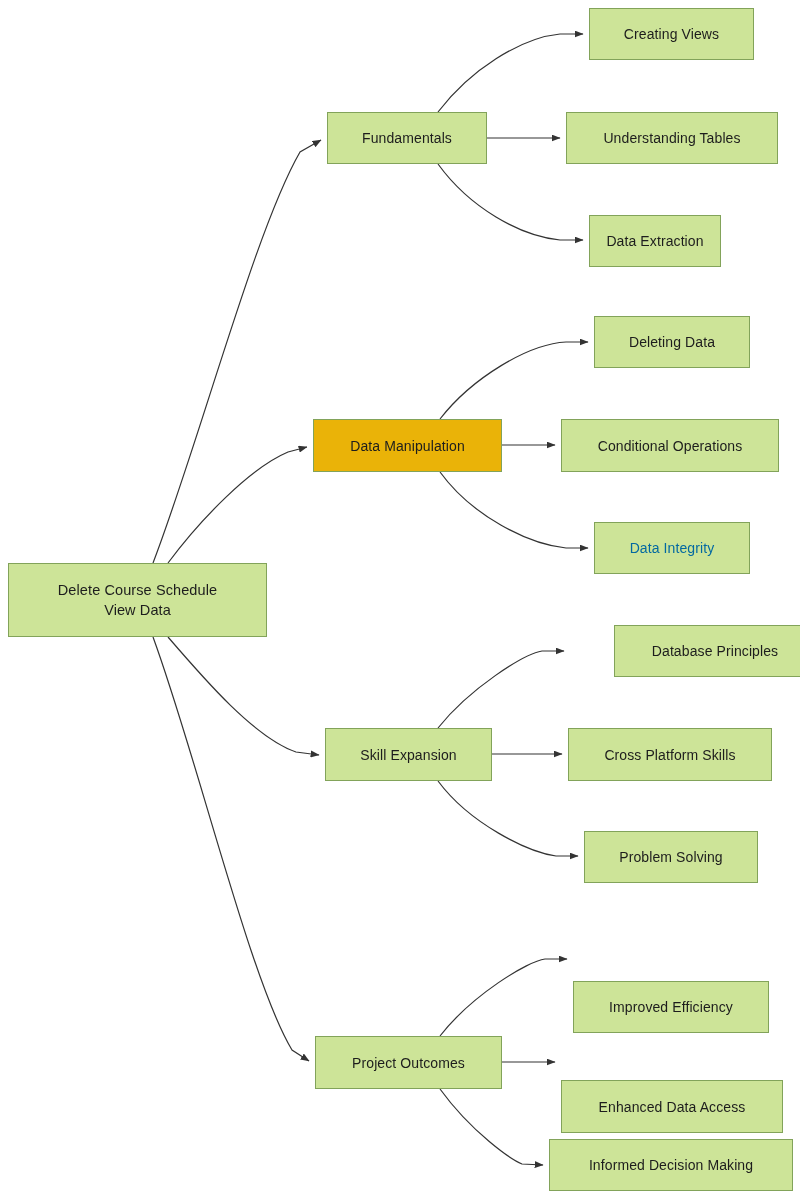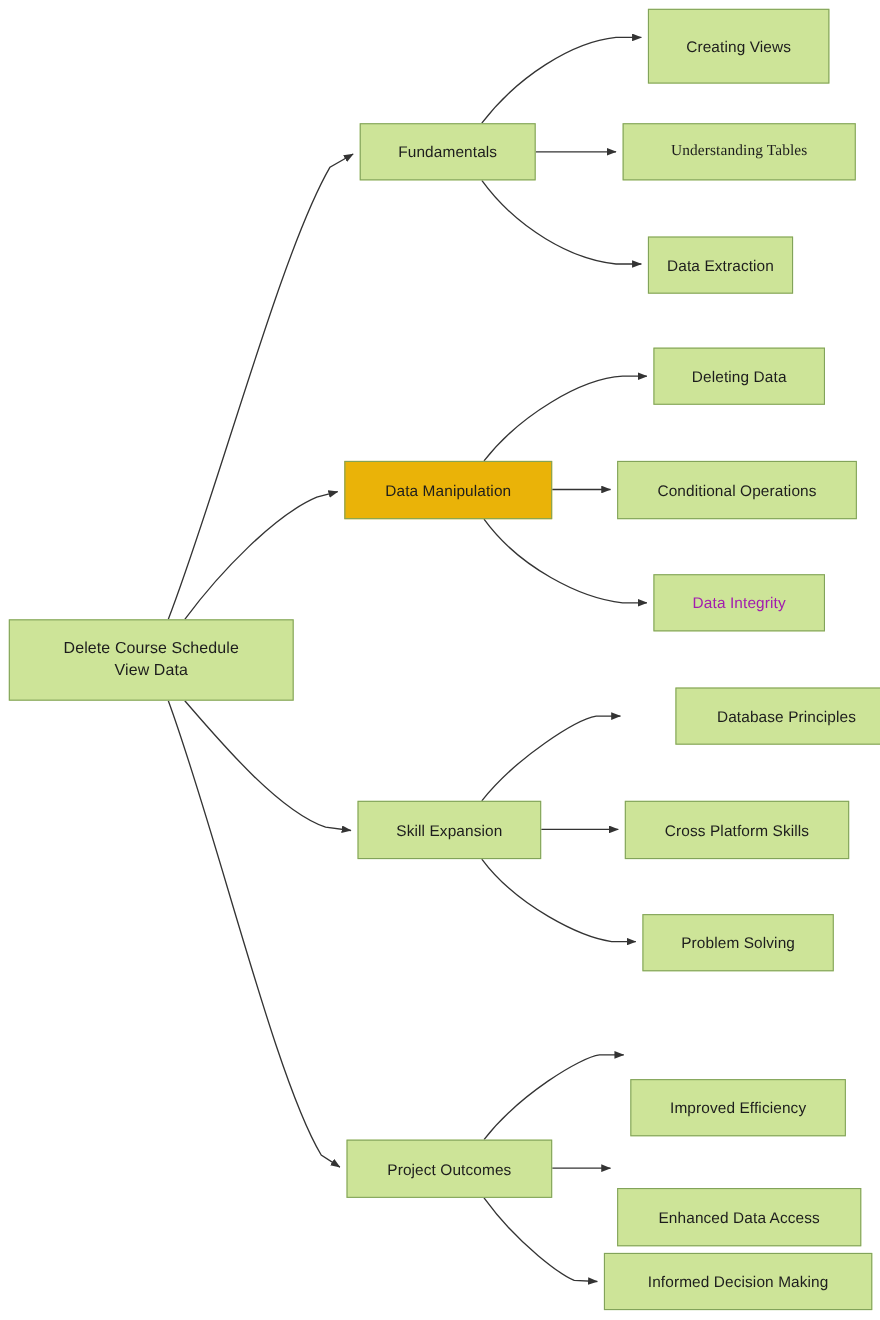--- a/index.html
+++ b/index.html
@@ -77,27 +77,27 @@
         <path d="M 440,1036 C 472,995 528,961 545,959 L 567,959" fill="none" stroke="#333333" stroke-width="1.2" marker-end="url(#arrowhead)"></path>
         <path d="M 502,1062 L 555,1062" fill="none" stroke="#333333" stroke-width="1.2" marker-end="url(#arrowhead)"></path>
         <path d="M 440,1089 C 472,1133 512,1160 522,1164 L 543,1165" fill="none" stroke="#333333" stroke-width="1.2" marker-end="url(#arrowhead)"></path>
       </g>
   </svg>
 
   <div id="nodes-layer">
       <div class="node node-root" style="left: 8px; top: 563px; width: 259px; height: 74px; background: rgb(205, 228, 152); border-color: rgb(130, 163, 90); color: rgb(29, 29, 29);"><span class="node-label">Delete Course Schedule
 View Data</span></div>
       <div class="node" style="left: 327px; top: 112px; width: 160px; height: 52px; background: rgb(205, 228, 152); border-color: rgb(130, 163, 90); color: rgb(29, 29, 29);"><span class="node-label">Fundamentals</span></div>
-      <div class="node" style="left: 589px; top: 8px; width: 165px; height: 68px; background: rgb(205, 228, 152); border-color: rgb(130, 163, 90); color: rgb(29, 29, 29);"><span class="node-label">Creating Views</span></div>
-      <div class="node" style="left: 566px; top: 112px; width: 212px; height: 52px; background: rgb(205, 228, 152); border-color: rgb(130, 163, 90); color: rgb(29, 29, 29); font-family: Liberation Serif, serif;"><span class="node-label">Understanding Tables</span></div>
+      <div class="node" style="left: 589px; top: 8px; width: 165px; height: 52px; background: rgb(205, 228, 152); border-color: rgb(130, 163, 90); color: rgb(29, 29, 29);"><span class="node-label">Creating Views</span></div>
+      <div class="node" style="left: 566px; top: 112px; width: 212px; height: 52px; background: rgb(205, 228, 152); border-color: rgb(130, 163, 90); color: rgb(29, 29, 29);"><span class="node-label">Understanding Tables</span></div>
       <div class="node" style="left: 589px; top: 215px; width: 132px; height: 52px; background: rgb(205, 228, 152); border-color: rgb(130, 163, 90); color: rgb(29, 29, 29);"><span class="node-label">Data Extraction</span></div>
       <div class="node" style="left: 313px; top: 419px; width: 189px; height: 53px; background: #eab308; border-color: rgb(130, 163, 90); color: rgb(29, 29, 29);"><span class="node-label">Data Manipulation</span></div>
       <div class="node" style="left: 594px; top: 316px; width: 156px; height: 52px; background: rgb(205, 228, 152); border-color: rgb(130, 163, 90); color: rgb(29, 29, 29);"><span class="node-label">Deleting Data</span></div>
       <div class="node" style="left: 561px; top: 419px; width: 218px; height: 53px; background: rgb(205, 228, 152); border-color: rgb(130, 163, 90); color: rgb(29, 29, 29);"><span class="node-label">Conditional Operations</span></div>
-      <div class="node" style="left: 594px; top: 522px; width: 156px; height: 52px; background: rgb(205, 228, 152); border-color: rgb(130, 163, 90); color: #a21caf;"><span class="node-label">Data Integrity</span></div>
+      <div class="node" style="left: 594px; top: 522px; width: 156px; height: 52px; background: rgb(205, 228, 152); border-color: rgb(130, 163, 90); color: #0369a1;"><span class="node-label">Data Integrity</span></div>
       <div class="node" style="left: 325px; top: 728px; width: 167px; height: 53px; background: rgb(205, 228, 152); border-color: rgb(130, 163, 90); color: rgb(29, 29, 29);"><span class="node-label">Skill Expansion</span></div>
       <div class="node" style="left: 570px; top: 625px; width: 202px; height: 52px; background: rgb(205, 228, 152); border-color: rgb(130, 163, 90); color: rgb(29, 29, 29); margin-left: 44px;"><span class="node-label">Database Principles</span></div>
       <div class="node" style="left: 568px; top: 728px; width: 204px; height: 53px; background: rgb(205, 228, 152); border-color: rgb(130, 163, 90); color: rgb(29, 29, 29);"><span class="node-label">Cross Platform Skills</span></div>
       <div class="node" style="left: 584px; top: 831px; width: 174px; height: 52px; background: rgb(205, 228, 152); border-color: rgb(130, 163, 90); color: rgb(29, 29, 29);"><span class="node-label">Problem Solving</span></div>
       <div class="node" style="left: 315px; top: 1036px; width: 187px; height: 53px; background: rgb(205, 228, 152); border-color: rgb(130, 163, 90); color: rgb(29, 29, 29);"><span class="node-label">Project Outcomes</span></div>
       <div class="node" style="left: 573px; top: 981px; width: 196px; height: 52px; background: rgb(205, 228, 152); border-color: rgb(130, 163, 90); color: rgb(29, 29, 29);"><span class="node-label">Improved Efficiency</span></div>
       <div class="node" style="left: 561px; top: 1080px; width: 222px; height: 53px; background: rgb(205, 228, 152); border-color: rgb(130, 163, 90); color: rgb(29, 29, 29);"><span class="node-label">Enhanced Data Access</span></div>
       <div class="node" style="left: 549px; top: 1139px; width: 244px; height: 52px; background: rgb(205, 228, 152); border-color: rgb(130, 163, 90); color: rgb(29, 29, 29);"><span class="node-label">Informed Decision Making</span></div>
     </div>
 

